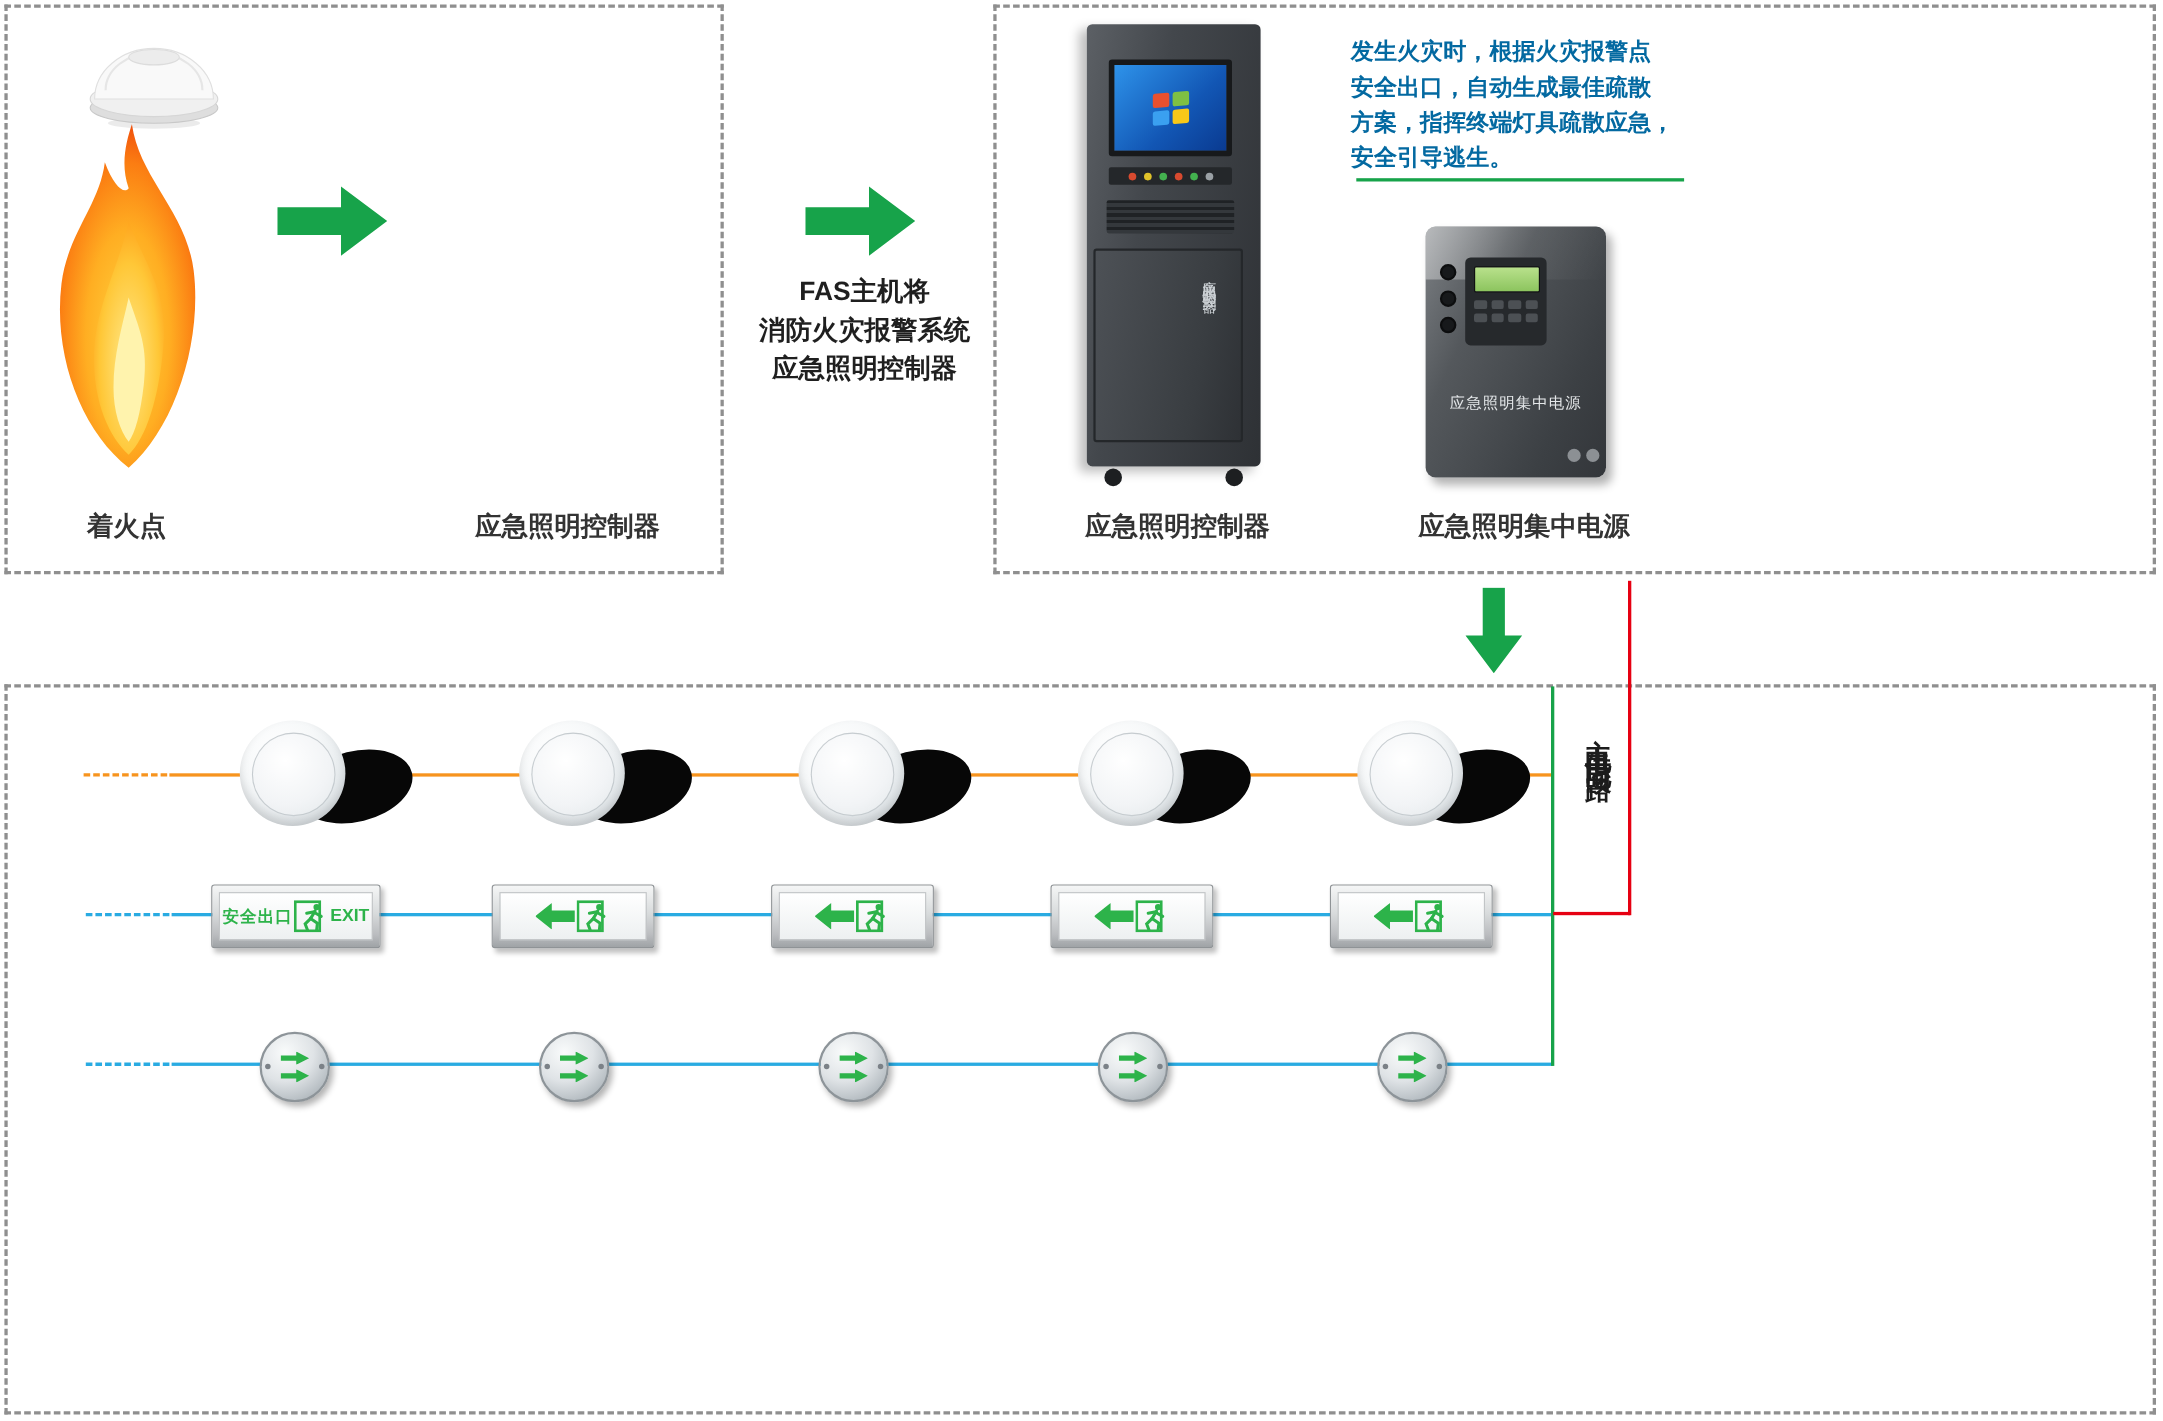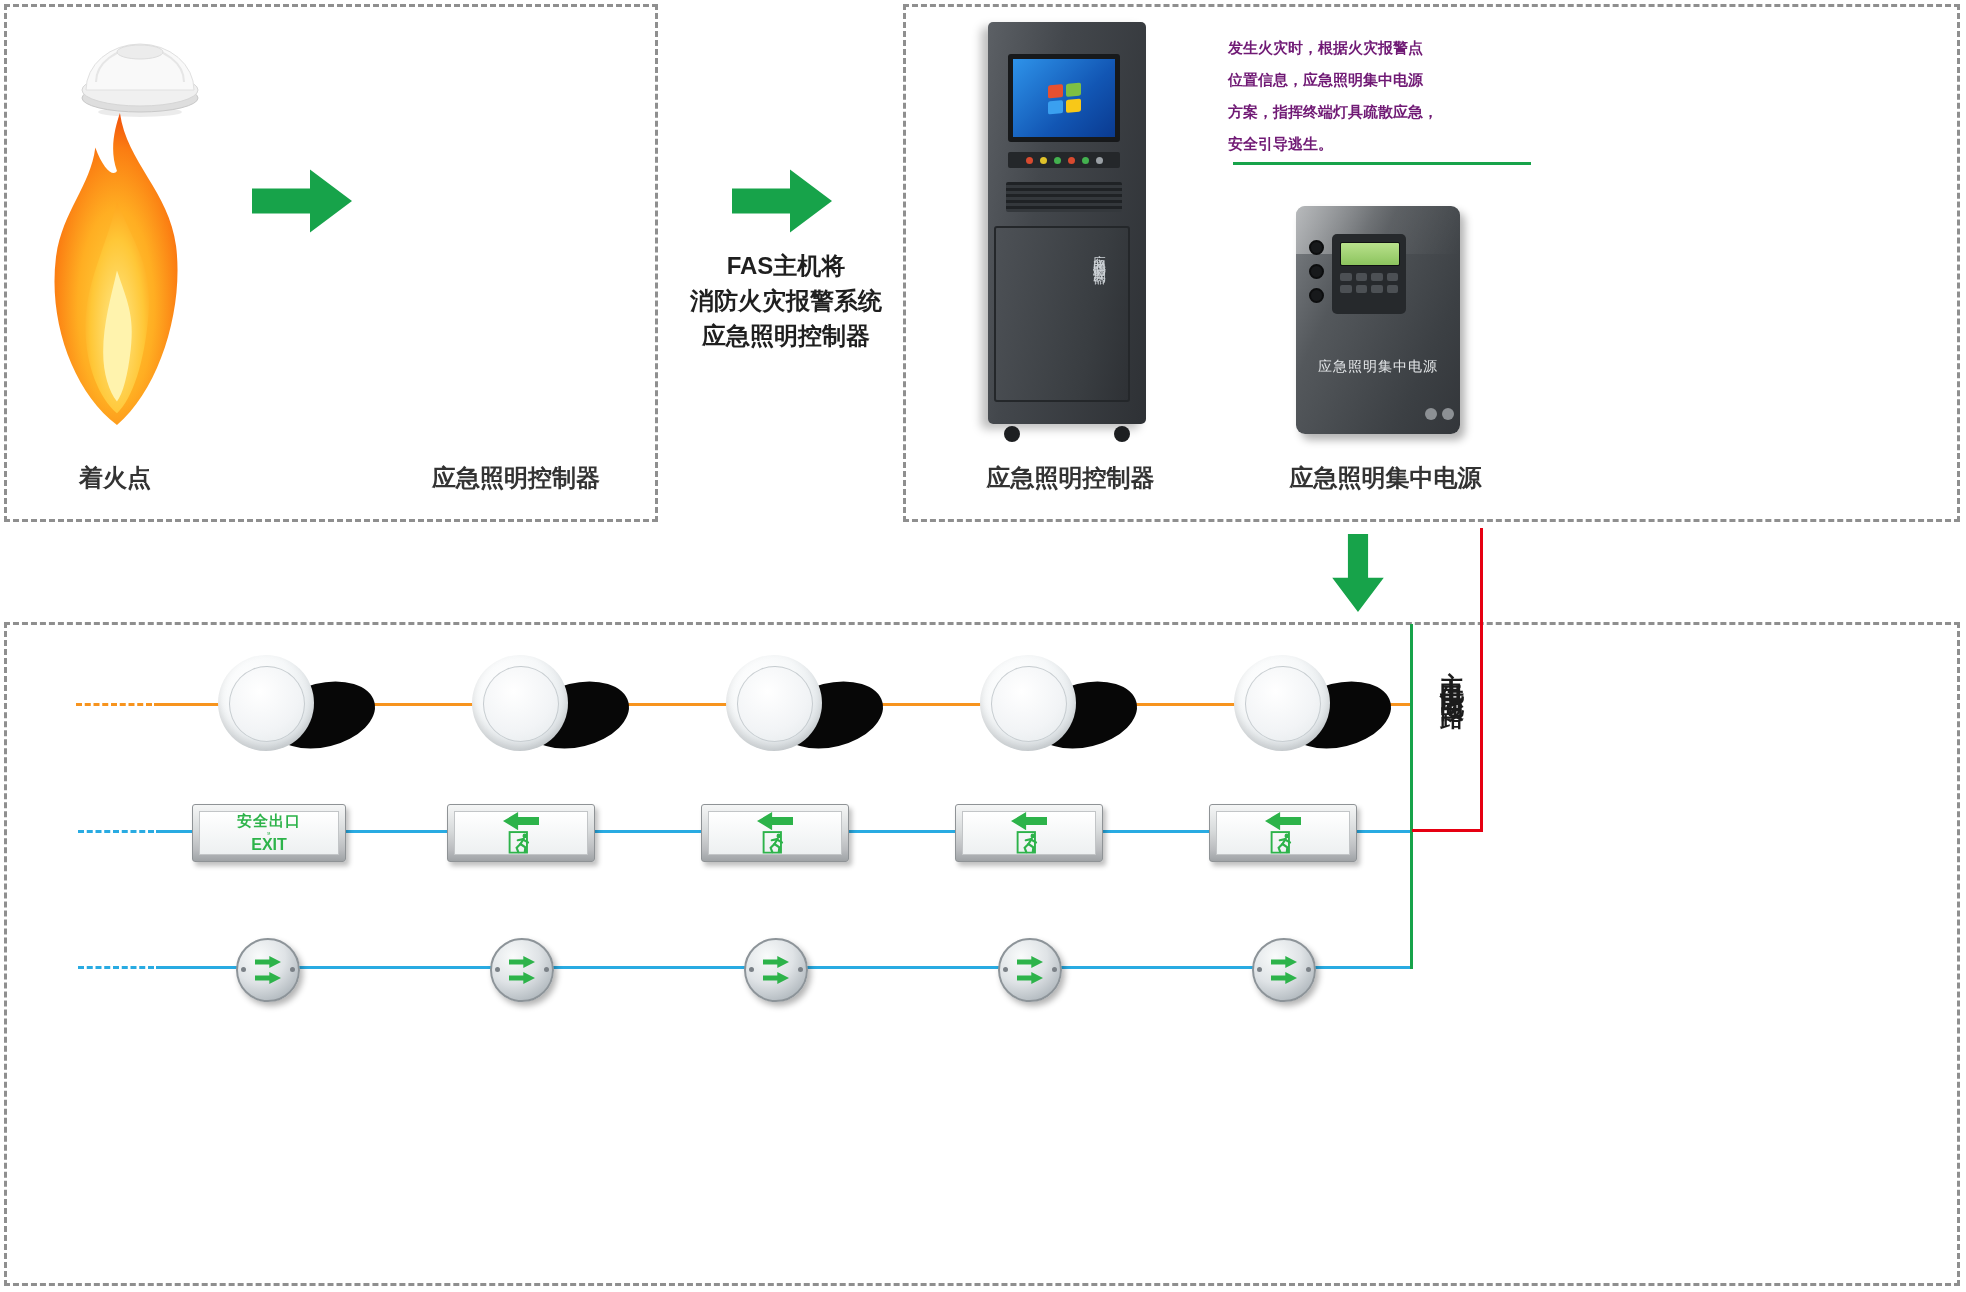--- a/index.html
+++ b/index.html
@@ -65,21 +65,21 @@
     background:repeating-linear-gradient(180deg,#1f2225 0 3px,#34383c 3px 6px);}
   .cab-door{position:absolute;left:14px;top:204px;width:132px;height:172px;border:2px solid #24272a;border-radius:3px;
     background:linear-gradient(100deg,#4d5156 0%,#393d41 70%,#2e3135 100%);}
   .cab-text{position:absolute;right:20px;top:16px;writing-mode:vertical-rl;color:#ced3d7;font-size:13px;letter-spacing:3px;}
   .cab-wheels{position:absolute;left:8px;top:404px;width:158px;display:flex;justify-content:space-between;
     padding:0 16px;box-sizing:border-box;}
   .cab-wheels i{width:16px;height:16px;background:#1d1f21;border-radius:50%;display:block;}
   #controller-label{left:958px;top:462px;width:225px;}
 
   
-  #description{position:absolute;left:1228px;top:32px;width:316px;font-size:15px;font-weight:700;color:#701a75;line-height:32px;}
+  #description{position:absolute;left:1228px;top:32px;width:316px;font-size:21px;font-weight:700;color:#0369a1;line-height:32px;}
   #description span{display:block;}
   #desc-underline{position:absolute;left:1233px;top:162px;width:298px;height:3px;background:#17a34a;}
 
   
   #powerbox{position:absolute;left:1296px;top:206px;width:164px;height:228px;border-radius:9px;
     background:linear-gradient(115deg,#7d8185 0%,#54585c 30%,#3c4044 75%,#33363a 100%);
     box-shadow:5px 6px 9px rgba(0,0,0,.3);}
   .pb-shine{position:absolute;left:0;top:0;width:100%;height:48px;border-radius:9px 9px 0 0;
     background:linear-gradient(115deg,rgba(255,255,255,.45),rgba(255,255,255,.08) 55%,rgba(255,255,255,0));}
   .pb-panel{position:absolute;left:36px;top:28px;width:74px;height:80px;background:#26292c;border-radius:5px;
@@ -124,21 +124,21 @@
   .cl-disc::after{content:"";position:absolute;left:11%;top:11%;width:78%;height:78%;border-radius:50%;
     background:radial-gradient(circle at 40% 33%,#ffffff 0%,#f2f4f6 60%,#e3e8ea 100%);
     border:1px solid rgba(170,178,184,.6);}
 
   
   .esign{position:absolute;top:804px;width:146px;height:56px;border-radius:3px;border:1px solid #8f9396;
     background:linear-gradient(180deg,#f5f6f6 0%,#d8dbdc 45%,#babcbf 80%,#9fa3a6 100%);
     box-shadow:3px 4px 5px rgba(0,0,0,.25);display:flex;align-items:center;justify-content:center;}
   .esign-first{width:152px;}
   .es-inner{width:calc(100% - 12px);height:calc(100% - 12px);border:1px solid #c2c5c7;box-sizing:border-box;
-    background:linear-gradient(180deg,#ffffff,#edf0f1);display:flex;align-items:center;justify-content:center;gap:1px;flex-direction:column;}
+    background:linear-gradient(180deg,#ffffff,#edf0f1);display:flex;align-items:center;justify-content:center;gap:1px;}
   .es-arrow{width:36px;height:24px;background:#2db34a;display:block;
     clip-path:polygon(0 50%,42% 0,42% 28%,100% 28%,100% 72%,42% 72%,42% 100%);}
   .runman{width:32px;height:30px;}
   .es-cn{color:#2db34a;font-weight:700;font-size:15px;letter-spacing:1px;}
   .es-en{color:#2db34a;font-weight:700;font-size:16px;}
 
   
   .flight{position:absolute;top:938px;width:60px;height:60px;border-radius:50%;border:2px solid #8d9499;
     background:radial-gradient(circle at 35% 28%,#f9fbfb 0%,#dfe3e6 45%,#b9c0c5 75%,#99a1a6 100%);
     box-shadow:3px 4px 6px rgba(0,0,0,.3);
@@ -242,21 +242,21 @@
     </div>
     <div class="cab-wheels">
         <i></i>
         <i></i>
       </div>
   </div>
   <div class="label" id="controller-label">应急照明控制器</div>
 
   <div id="description">
     <span>发生火灾时，根据火灾报警点</span>
-    <span>位置信息，应急照明集中电源</span>
+    <span>安全出口，自动生成最佳疏散</span>
     <span>方案，指挥终端灯具疏散应急，</span>
     <span>安全引导逃生。</span>
   </div>
   <div id="desc-underline"></div>
 
   <div id="powerbox">
     <div class="pb-shine"></div>
     <div class="pb-sidebtns">
         <i></i>
         <i></i>

